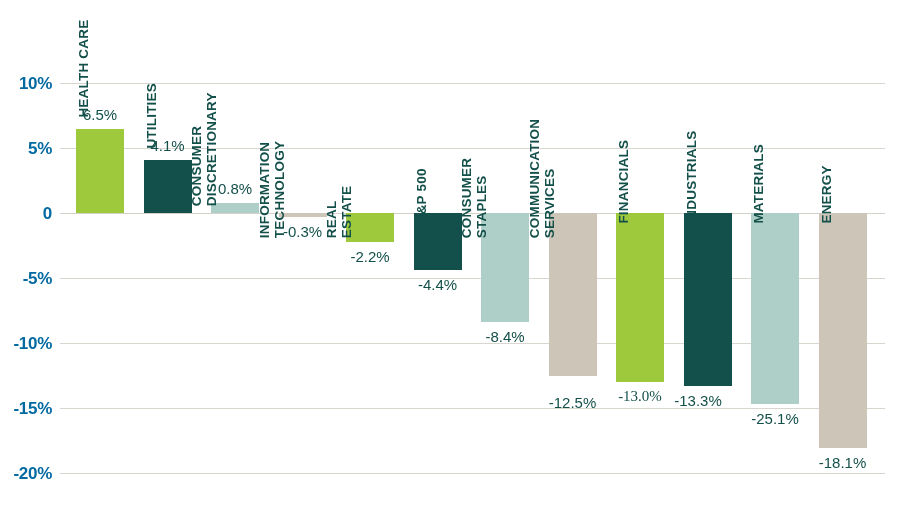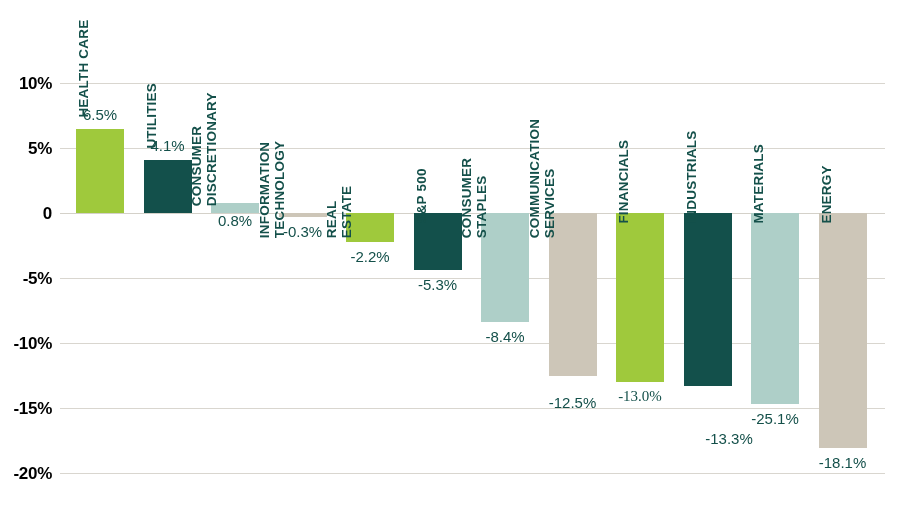--- a/index.html
+++ b/index.html
@@ -39,21 +39,21 @@
   }
 
   
   .ytick {
     position: absolute;
     left: 0;
     width: 52px;
     text-align: right;
     font-size: 17px;
     font-weight: bold;
-    color: #000000;
+    color: #0369a1;
     letter-spacing: -0.3px;
     transform: translateY(-50%);
     line-height: 1;
   }
 
   
   .bar {
     position: absolute;
   }
 
@@ -102,42 +102,42 @@
       <div class="ytick" style="top: 408px;">-15%</div>
       <div class="gridline" style="top: 473px; left: 60px; width: 825px;"></div>
       <div class="ytick" style="top: 473px;">-20%</div>
       <div class="bar" title="HEALTH CARE 6.5%" style="left: 76px; top: 128.5px; width: 48px; height: 84.5px; background: rgb(159, 201, 60);"></div>
       <div class="val-label" style="left: 100px; top: 106.5px; text-align: center;">6.5%</div>
       <div class="cat-label" style="left: 92px; top: 102.5px;"><span class="l1">HEALTH CARE</span></div>
       <div class="bar" title="UTILITIES 4.1%" style="left: 143.5px; top: 159.7px; width: 48px; height: 53.3px; background: rgb(19, 80, 75);"></div>
       <div class="val-label" style="left: 167.5px; top: 137.7px;">4.1%</div>
       <div class="cat-label" style="left: 159.5px; top: 133.7px;"><span class="l1">UTILITIES</span></div>
       <div class="bar" title="CONSUMER DISCRETIONARY 0.8%" style="left: 211px; top: 202.6px; width: 48px; height: 10.4px; background: rgb(174, 207, 200);"></div>
-      <div class="val-label" style="left: 235px; top: 180.6px; margin-top: 32px;">0.8%</div>
+      <div class="val-label" style="left: 235px; top: 180.6px;">0.8%</div>
       <div class="cat-label" style="left: 219px; top: 176.6px;"><span class="l1">CONSUMER</span><span class="l2">DISCRETIONARY</span></div>
       <div class="bar" title="INFORMATION TECHNOLOGY -0.3%" style="left: 278.5px; top: 213px; width: 48px; height: 3.9px; background: rgb(205, 198, 184);"></div>
       <div class="val-label" style="left: 302.5px; top: 223.9px; text-align: center;">-0.3%</div>
       <div class="cat-label" style="left: 286.5px; top: 209px;"><span class="l1">INFORMATION</span><span class="l2">TECHNOLOGY</span></div>
       <div class="bar" title="REAL ESTATE -2.2%" style="left: 346px; top: 213px; width: 48px; height: 28.6px; background: rgb(159, 201, 60);"></div>
       <div class="val-label" style="left: 370px; top: 248.6px;">-2.2%</div>
       <div class="cat-label" style="left: 354px; top: 209px;"><span class="l1">REAL</span><span class="l2">ESTATE</span></div>
       <div class="bar" title="S&amp;P 500 -4.4%" style="left: 413.5px; top: 213px; width: 48px; height: 57.2px; background: rgb(19, 80, 75);"></div>
-      <div class="val-label" style="left: 437.5px; top: 277.2px;">-5.3%</div>
+      <div class="val-label" style="left: 437.5px; top: 277.2px;">-4.4%</div>
       <div class="cat-label" style="left: 429.5px; top: 209px;"><span class="l1">S&amp;P 500</span></div>
       <div class="bar" title="CONSUMER STAPLES -8.4%" style="left: 481px; top: 213px; width: 48px; height: 109.2px; background: rgb(174, 207, 200);"></div>
       <div class="val-label" style="left: 505px; top: 329.2px;">-8.4%</div>
       <div class="cat-label" style="left: 489px; top: 209px;"><span class="l1">CONSUMER</span><span class="l2">STAPLES</span></div>
       <div class="bar" title="COMMUNICATION SERVICES -12.5%" style="left: 548.5px; top: 213px; width: 48px; height: 162.5px; background: rgb(205, 198, 184);"></div>
       <div class="val-label" style="left: 572.5px; top: 395px;">-12.5%</div>
       <div class="cat-label" style="left: 556.5px; top: 209px;"><span class="l1">COMMUNICATION</span><span class="l2">SERVICES</span></div>
       <div class="bar" title="FINANCIALS -13.0%" style="left: 616px; top: 213px; width: 48px; height: 169px; background: rgb(159, 201, 60);"></div>
       <div class="val-label" style="left: 640px; top: 389px; font-family: Liberation Serif, serif;">-13.0%</div>
       <div class="cat-label" style="left: 632px; top: 209px;"><span class="l1">FINANCIALS</span></div>
       <div class="bar" title="INDUSTRIALS -13.3%" style="left: 683.5px; top: 213px; width: 48px; height: 172.9px; background: rgb(19, 80, 75);"></div>
-      <div class="val-label" style="left: 729px; top: 392.9px; margin-top: 38px;">-13.3%</div>
+      <div class="val-label" style="left: 698px; top: 392.9px;">-13.3%</div>
       <div class="cat-label" style="left: 699.5px; top: 209px;"><span class="l1">INDUSTRIALS</span></div>
       <div class="bar" title="MATERIALS -14.7%" style="left: 751px; top: 213px; width: 48px; height: 191.1px; background: rgb(174, 207, 200);"></div>
       <div class="val-label" style="left: 775px; top: 411.1px;">-25.1%</div>
       <div class="cat-label" style="left: 767px; top: 209px;"><span class="l1">MATERIALS</span></div>
       <div class="bar" title="ENERGY -18.1%" style="left: 818.5px; top: 213px; width: 48px; height: 235.3px; background: rgb(205, 198, 184);"></div>
       <div class="val-label" style="left: 842.5px; top: 455.3px;">-18.1%</div>
       <div class="cat-label" style="left: 834.5px; top: 209px;"><span class="l1">ENERGY</span></div>
     </div>
 </div>
 

